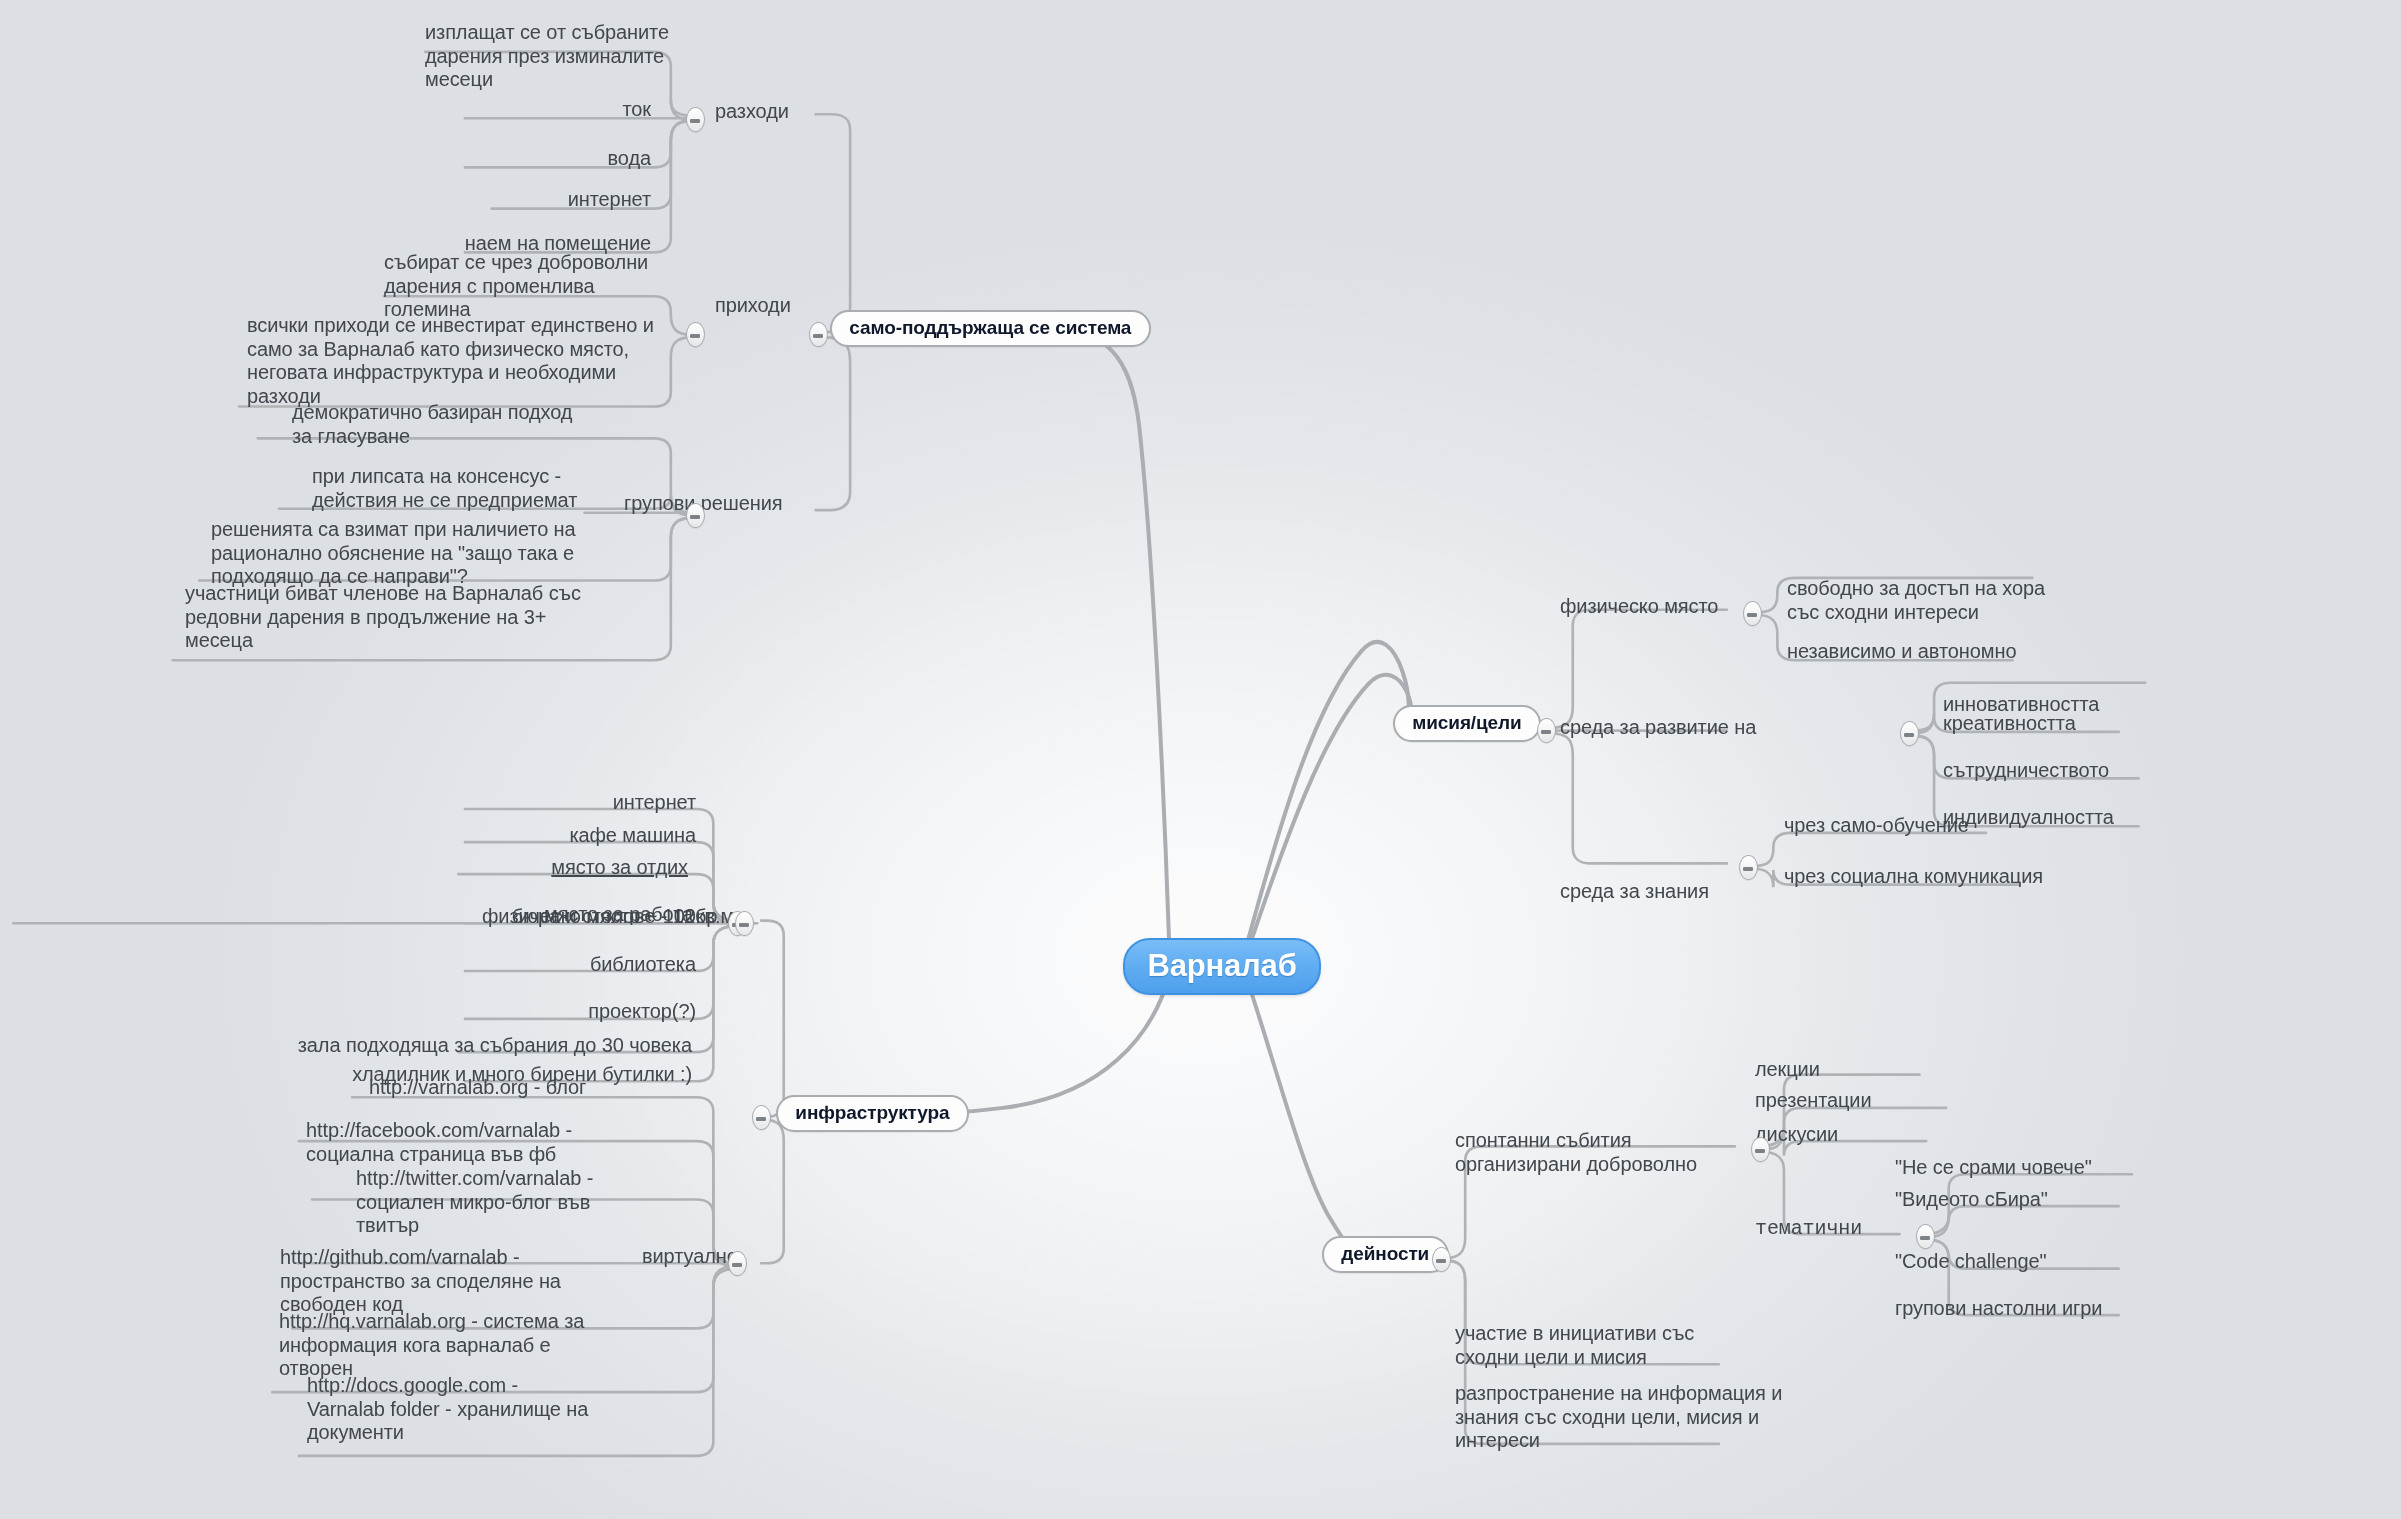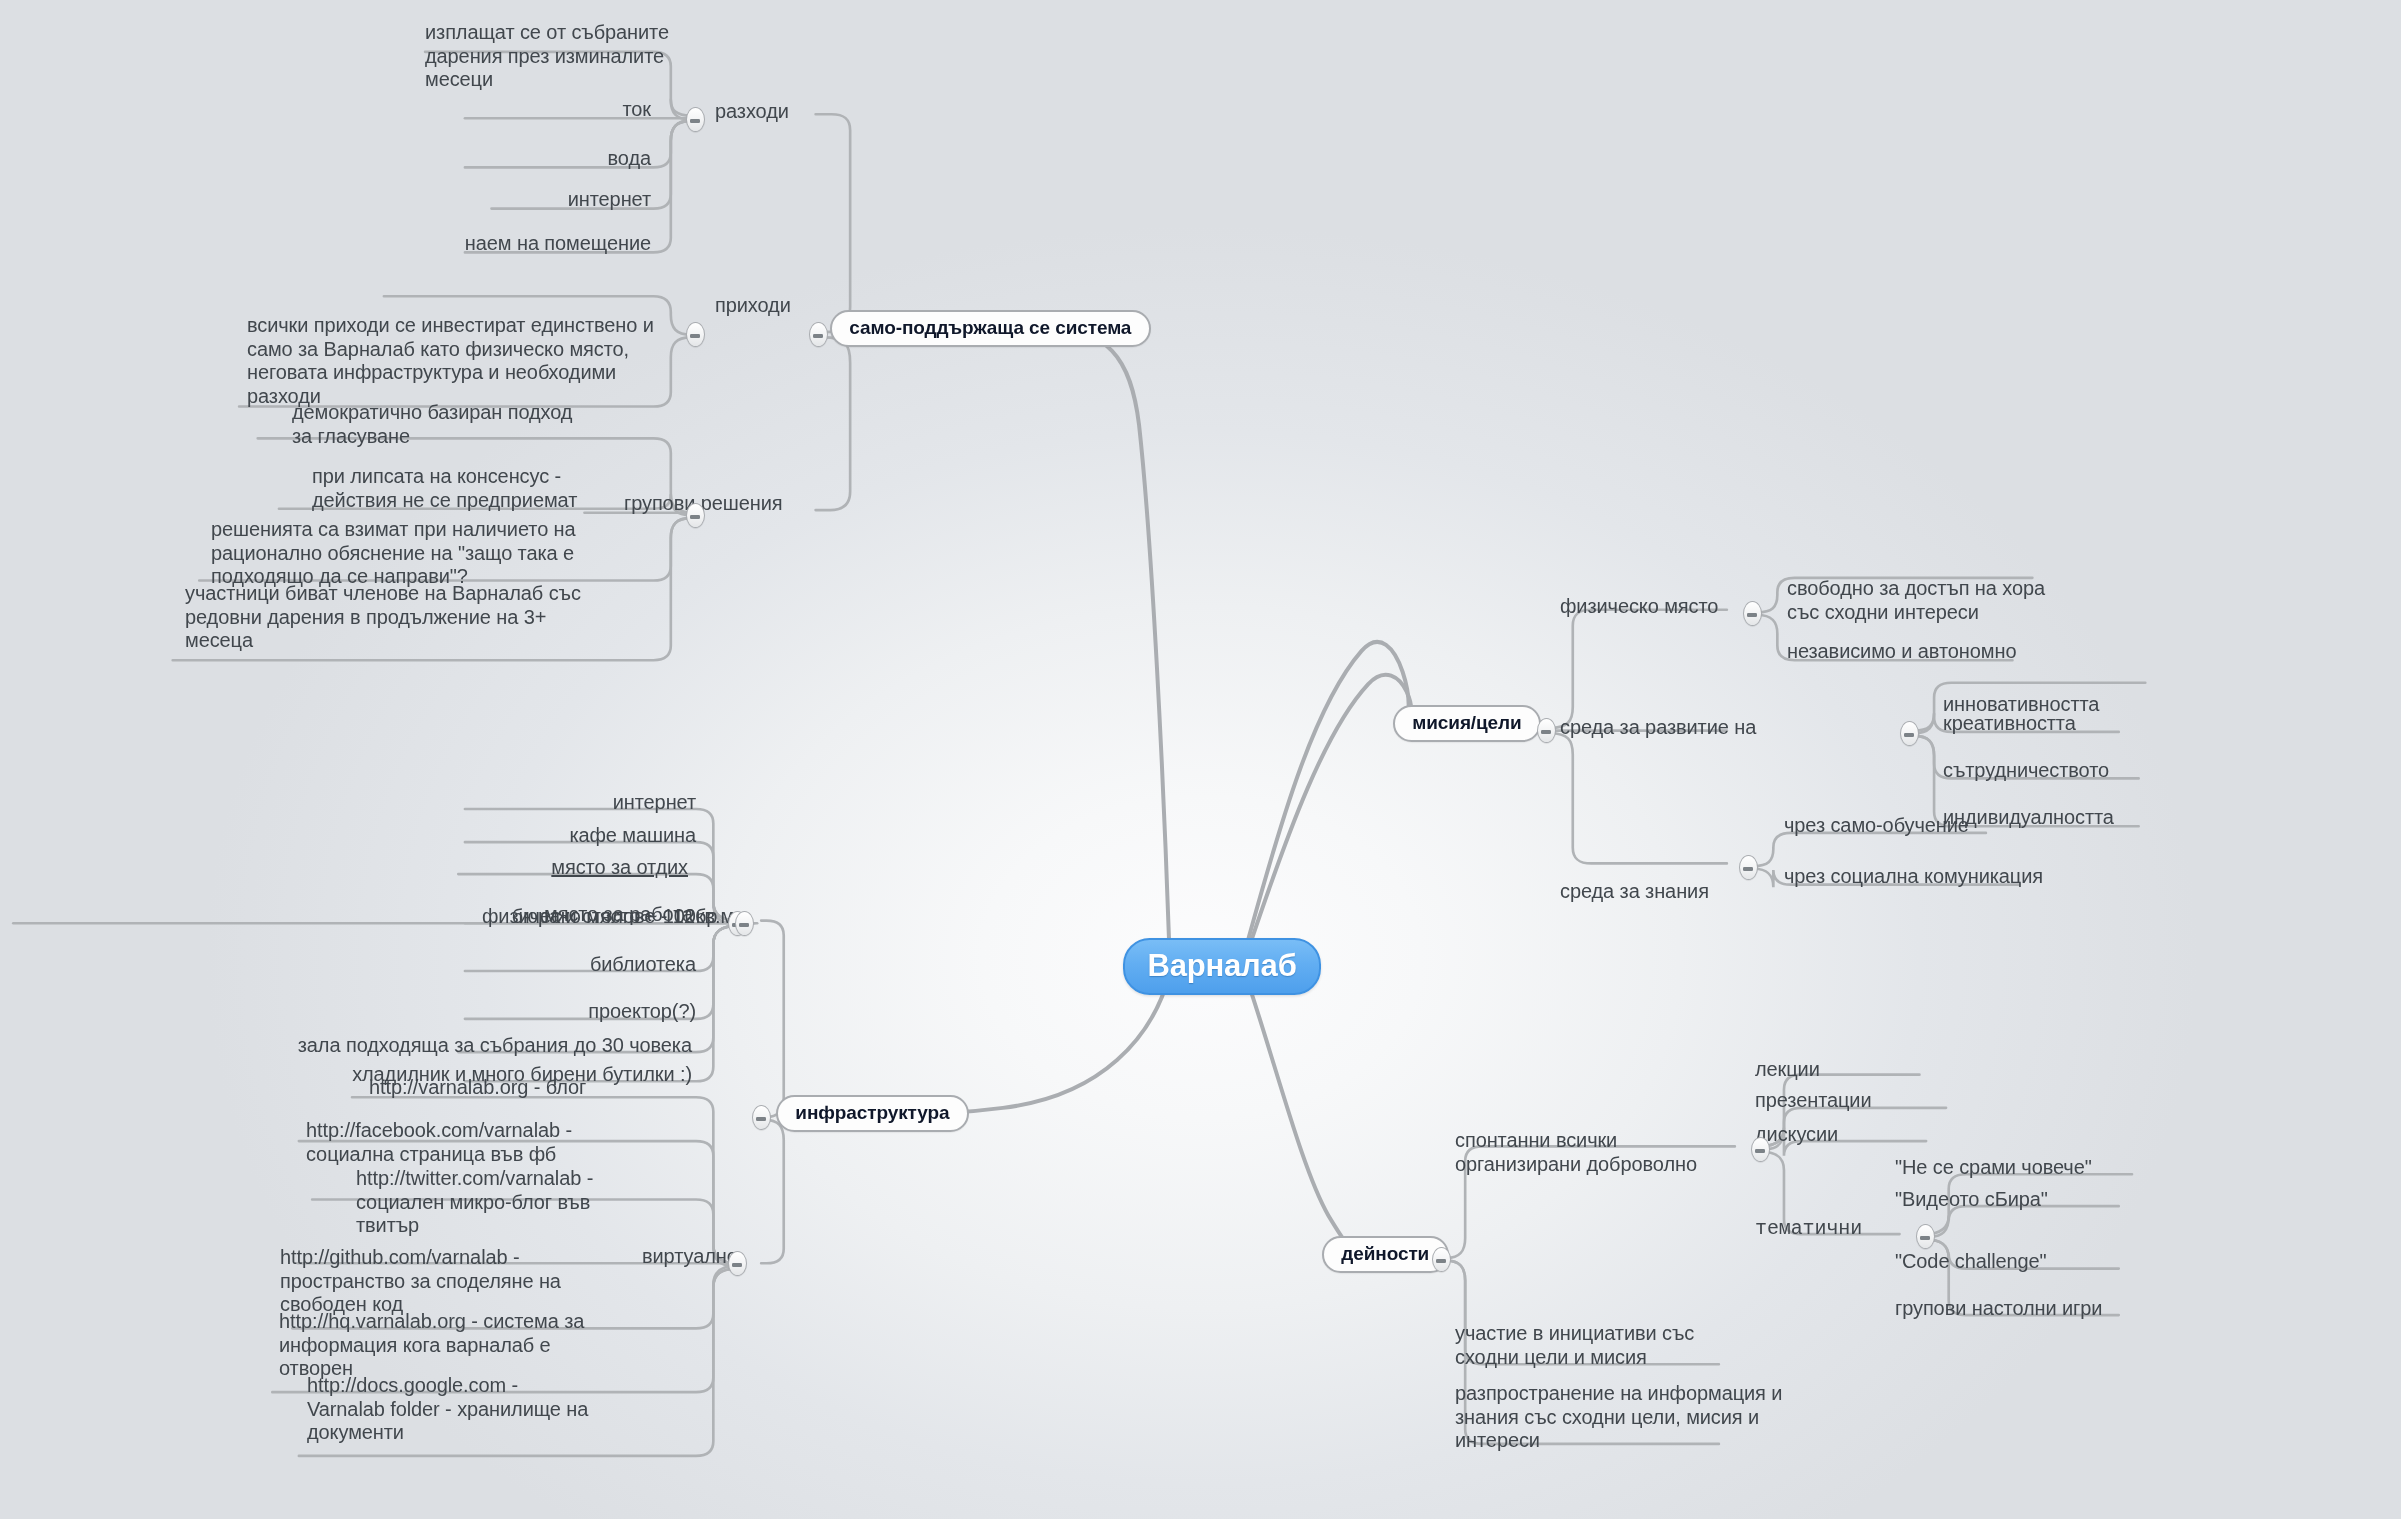--- a/index.html
+++ b/index.html
@@ -187,20 +187,23 @@
   <div class="node l" style="left:624px;top:492px;">групови решения</div>
 
   <div class="node l" style="left:425px;top:21px;">изплащат се от събраните
 дарения през изминалите
 месеци</div>
   <div class="node r" style="left:465px;top:98px;width:186px;">ток</div>
   <div class="node r" style="left:465px;top:147px;width:186px;">вода</div>
   <div class="node r" style="left:465px;top:188px;width:186px;">интернет</div>
   <div class="node r" style="left:399px;top:232px;width:252px;">наем на помещение</div>
 
+  <div class="node l" style="left:384px;top:251px;">събират се чрез доброволни
+дарения с променлива
+големина</div>
   <div class="node l" style="left:247px;top:314px;">всички приходи се инвестират единствено и
 само за Варналаб като физическо място,
 неговата инфраструктура и необходими
 разходи</div>
 
   <div class="node l" style="left:292px;top:401px;">демократично базиран подход
 за гласуване</div>
   <div class="node l" style="left:312px;top:465px;">при липсата на консенсус -
 действия не се предприемат</div>
   <div class="node l" style="left:211px;top:518px;">решенията са взимат при наличието на
@@ -248,21 +251,21 @@
   <div class="node l" style="left:280px;top:1246px;">http://github.com/varnalab -
 пространство за споделяне на
 свободен код</div>
   <div class="node l" style="left:279px;top:1310px;">http://hq.varnalab.org - система за
 информация кога варналаб е
 отворен</div>
   <div class="node l" style="left:307px;top:1374px;">http://docs.google.com -
 Varnalab folder - хранилище на
 документи</div>
 
-  <div class="node l" style="left:1455px;top:1129px;">спонтанни всички
+  <div class="node l" style="left:1455px;top:1129px;">спонтанни събития
 организирани доброволно</div>
   <div class="node l" style="left:1455px;top:1322px;">участие в инициативи със
 сходни цели и мисия</div>
   <div class="node l" style="left:1455px;top:1382px;">разпространение на информация и
 знания със сходни цели, мисия и
 интереси</div>
 
   <div class="node l" style="left:1755px;top:1058px;">лекции</div>
   <div class="node l" style="left:1755px;top:1089px;">презентации</div>
   <div class="node l" style="left:1755px;top:1123px;">дискусии</div>

